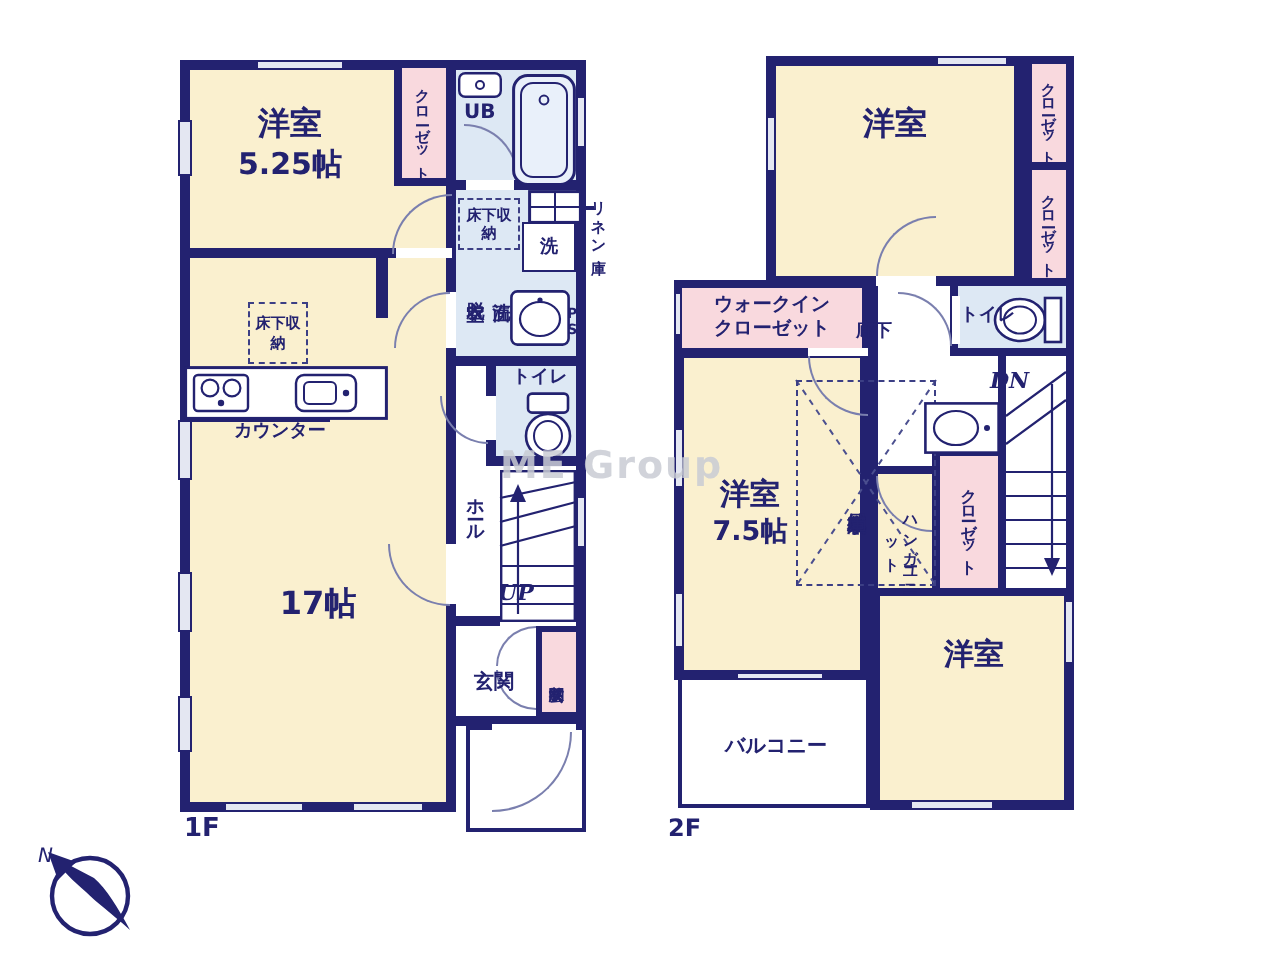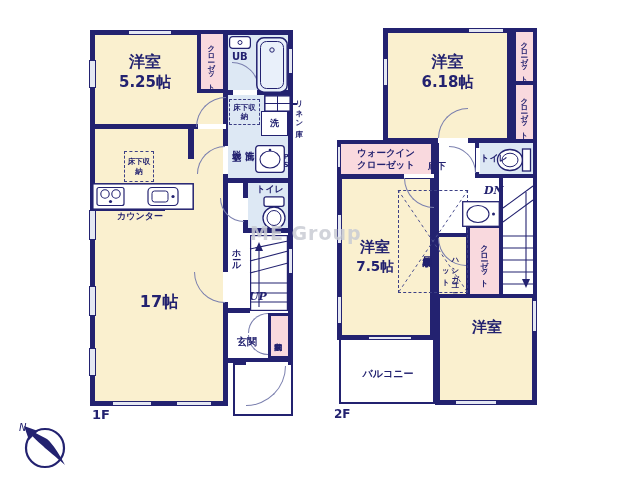--- a/index.html
+++ b/index.html
@@ -200,35 +200,34 @@
       <circle cx="31.5" cy="13" r="1.5" fill="#232270"></circle>
     </svg>
     <svg style="left:503px;top:178px;" width="30" height="116" viewBox="0 0 30 116">
       <path d="M0,30 L30,8 M0,44 L30,22 M0,58 H30 M0,70 H30 M0,82 H30 M0,94 H30 M0,106 H30" stroke="#232270" stroke-width="1.1" fill="none"></path>
       <line x1="23" y1="14" x2="23" y2="102" stroke="#232270" stroke-width="1.1"></line>
       <polygon points="23,110 19,101 27,101" fill="#232270"></polygon>
     </svg>
 
     <div class="lbl" style="left:385px;top:52px;width:125px;">
       <div style="font-size:16px;">洋室</div>
-      <div style="font-size:15px;">6.18帖</div>
     </div>
     <div class="lbl" style="left:340px;top:238px;width:70px;">
       <div style="font-size:15px;">洋室</div>
       <div style="font-size:13.5px;">7.5帖</div>
     </div>
     <div class="lbl" style="left:437px;top:318px;width:100px;">
       <div style="font-size:15px;">洋室</div>
     </div>
     <div class="lbl v" style="left:519px;top:33px;height:48px;font-size:7.5px;letter-spacing:0;">クローゼット</div>
     <div class="lbl v" style="left:519px;top:88px;height:50px;font-size:7.5px;letter-spacing:0;">クローゼット</div>
     <div class="lbl wrap" style="left:355px;top:147px;width:62px;font-size:9.5px;line-height:1.25;">ウォークインクローゼット</div>
     <div class="lbl" style="left:422px;top:161px;width:30px;font-size:9px;">廊下</div>
     <div class="lbl" style="left:479px;top:153px;width:30px;font-size:9px;">トイレ</div>
-    <div class="lbl ital" style="left:484px;top:184px;font-size:11px;">DN</div>
+    <div class="lbl ital" style="left:495px;top:184px;font-size:11px;">DN</div>
     <div class="lbl v" style="left:421px;top:207px;height:84px;font-size:9.5px;letter-spacing:0;">小屋裏収納庫</div>
     <div class="lbl v" style="left:441px;top:251px;height:46px;font-size:7.5px;letter-spacing:0;line-height:1.25;">ハンガーユニット</div>
     <div class="lbl v" style="left:478px;top:231px;height:60px;font-size:8px;letter-spacing:0;">クローゼット</div>
     <div class="lbl" style="left:352px;top:367px;width:72px;font-size:10px;">バルコニー</div>
     <div class="lbl" style="left:334px;top:407px;font-size:12px;">2F</div>
   </div>
 
   <div class="wm" style="left:250px;top:222px;">ME Group</div>
 
   <svg style="left:16px;top:418px;" width="58" height="58" viewBox="0 0 58 58">

